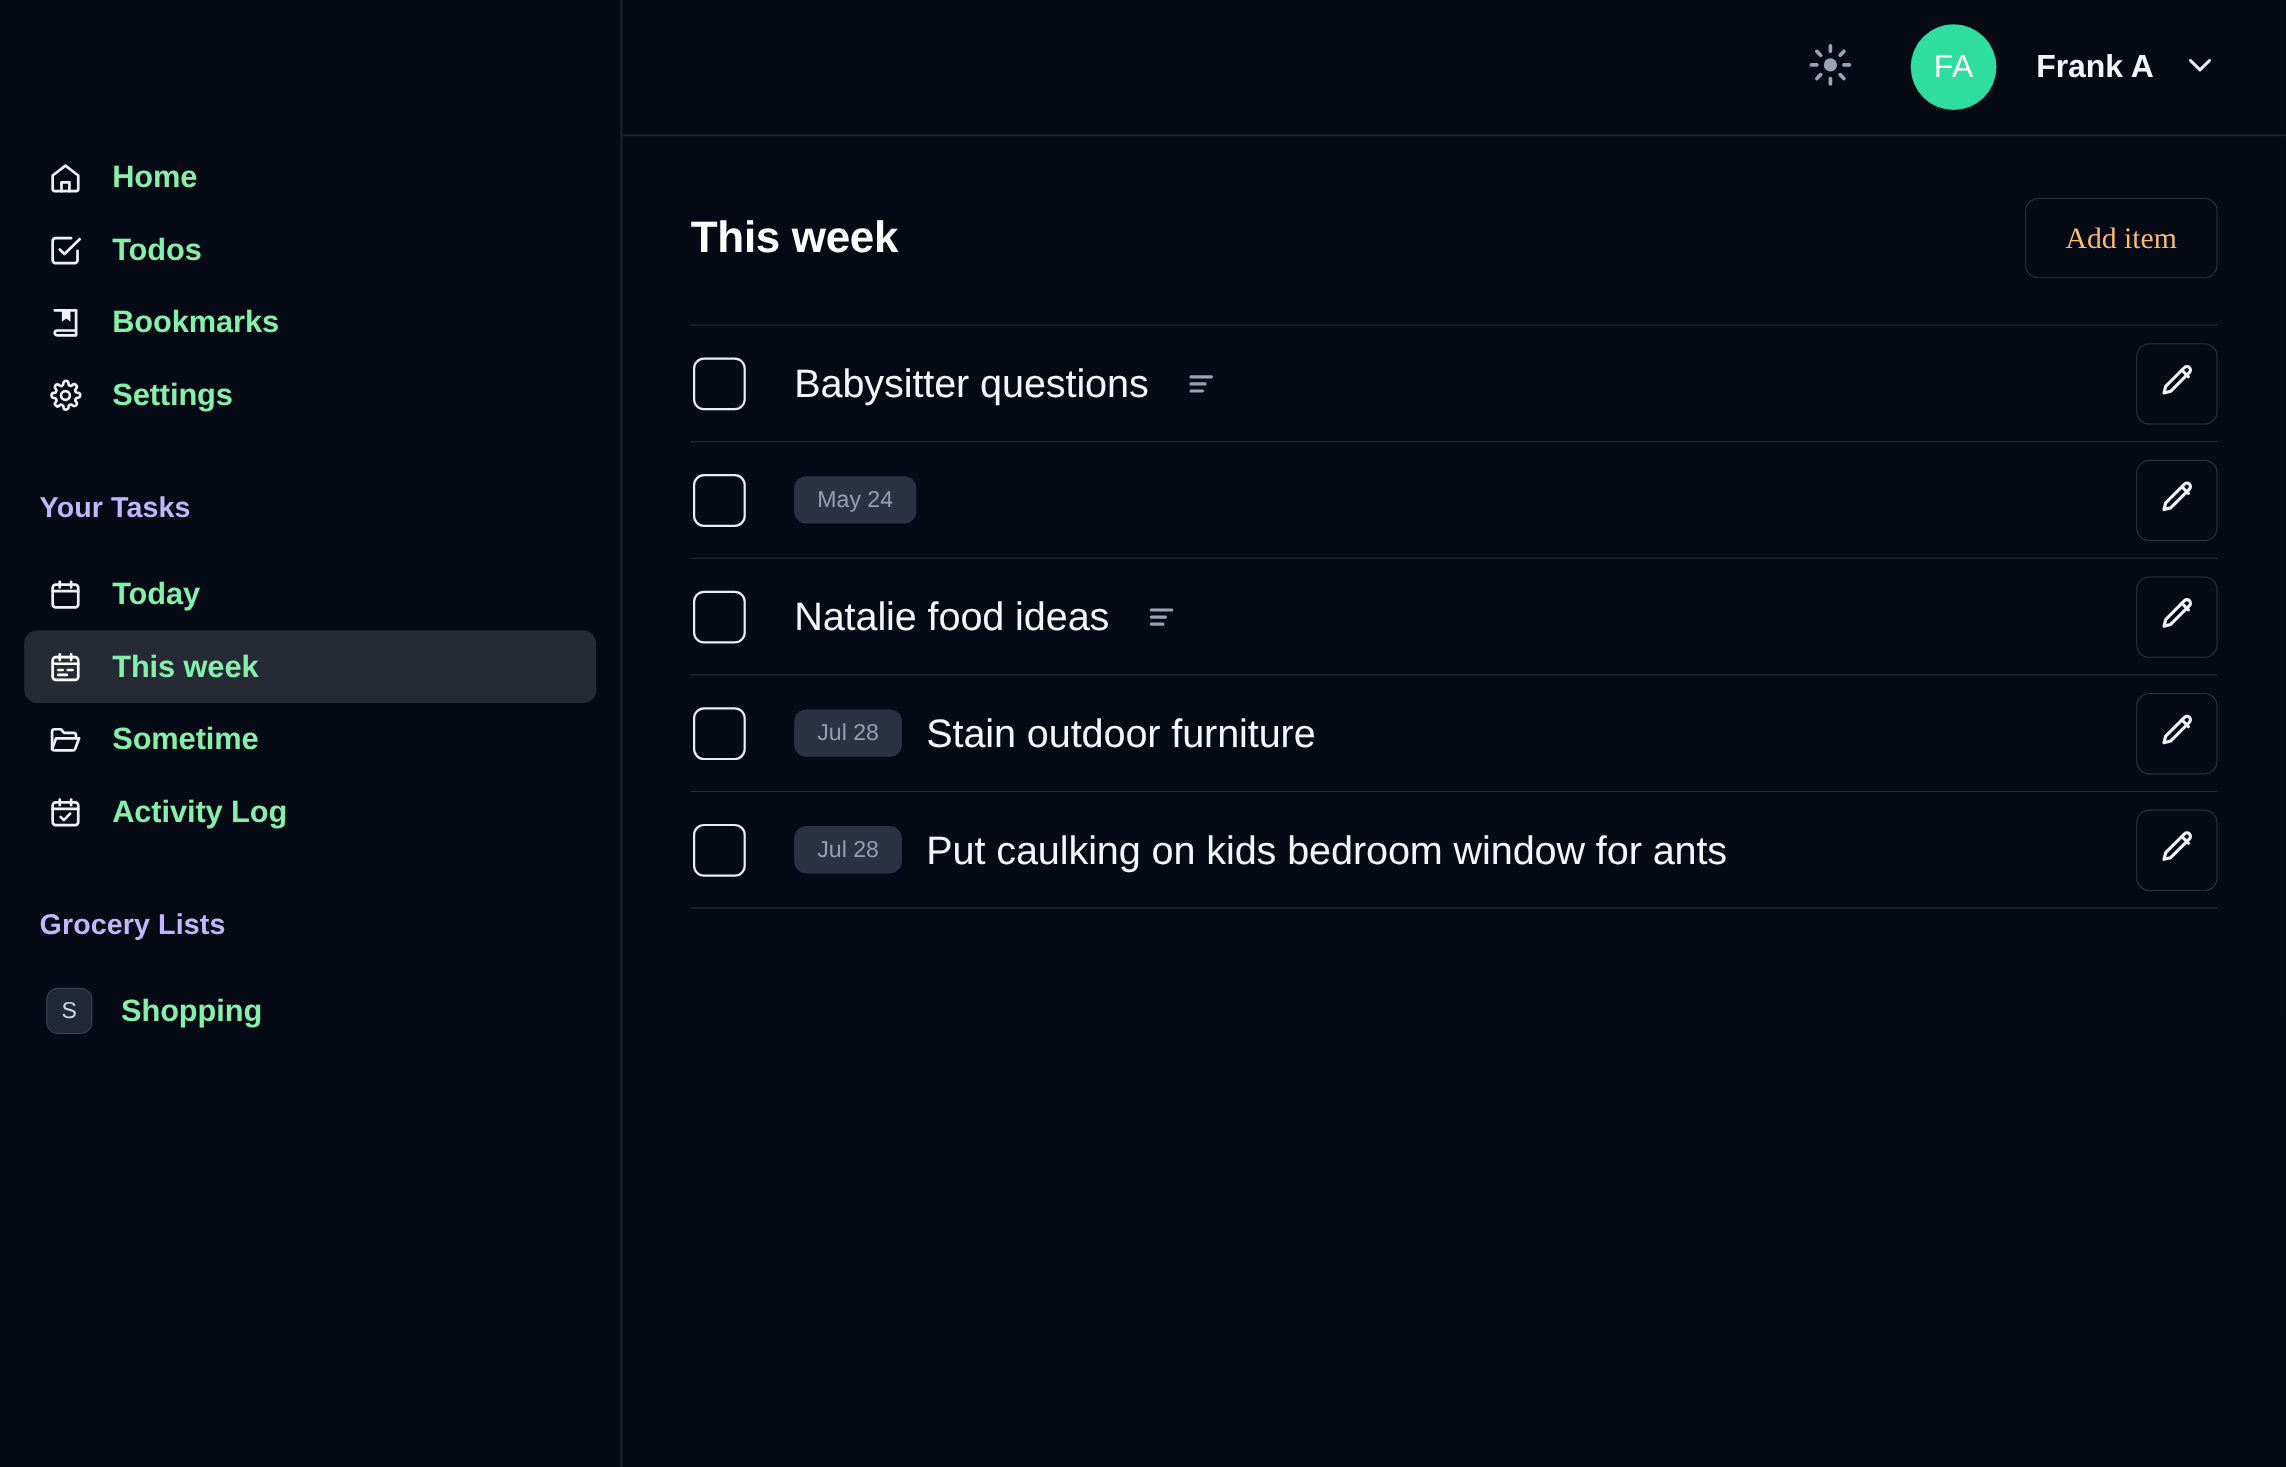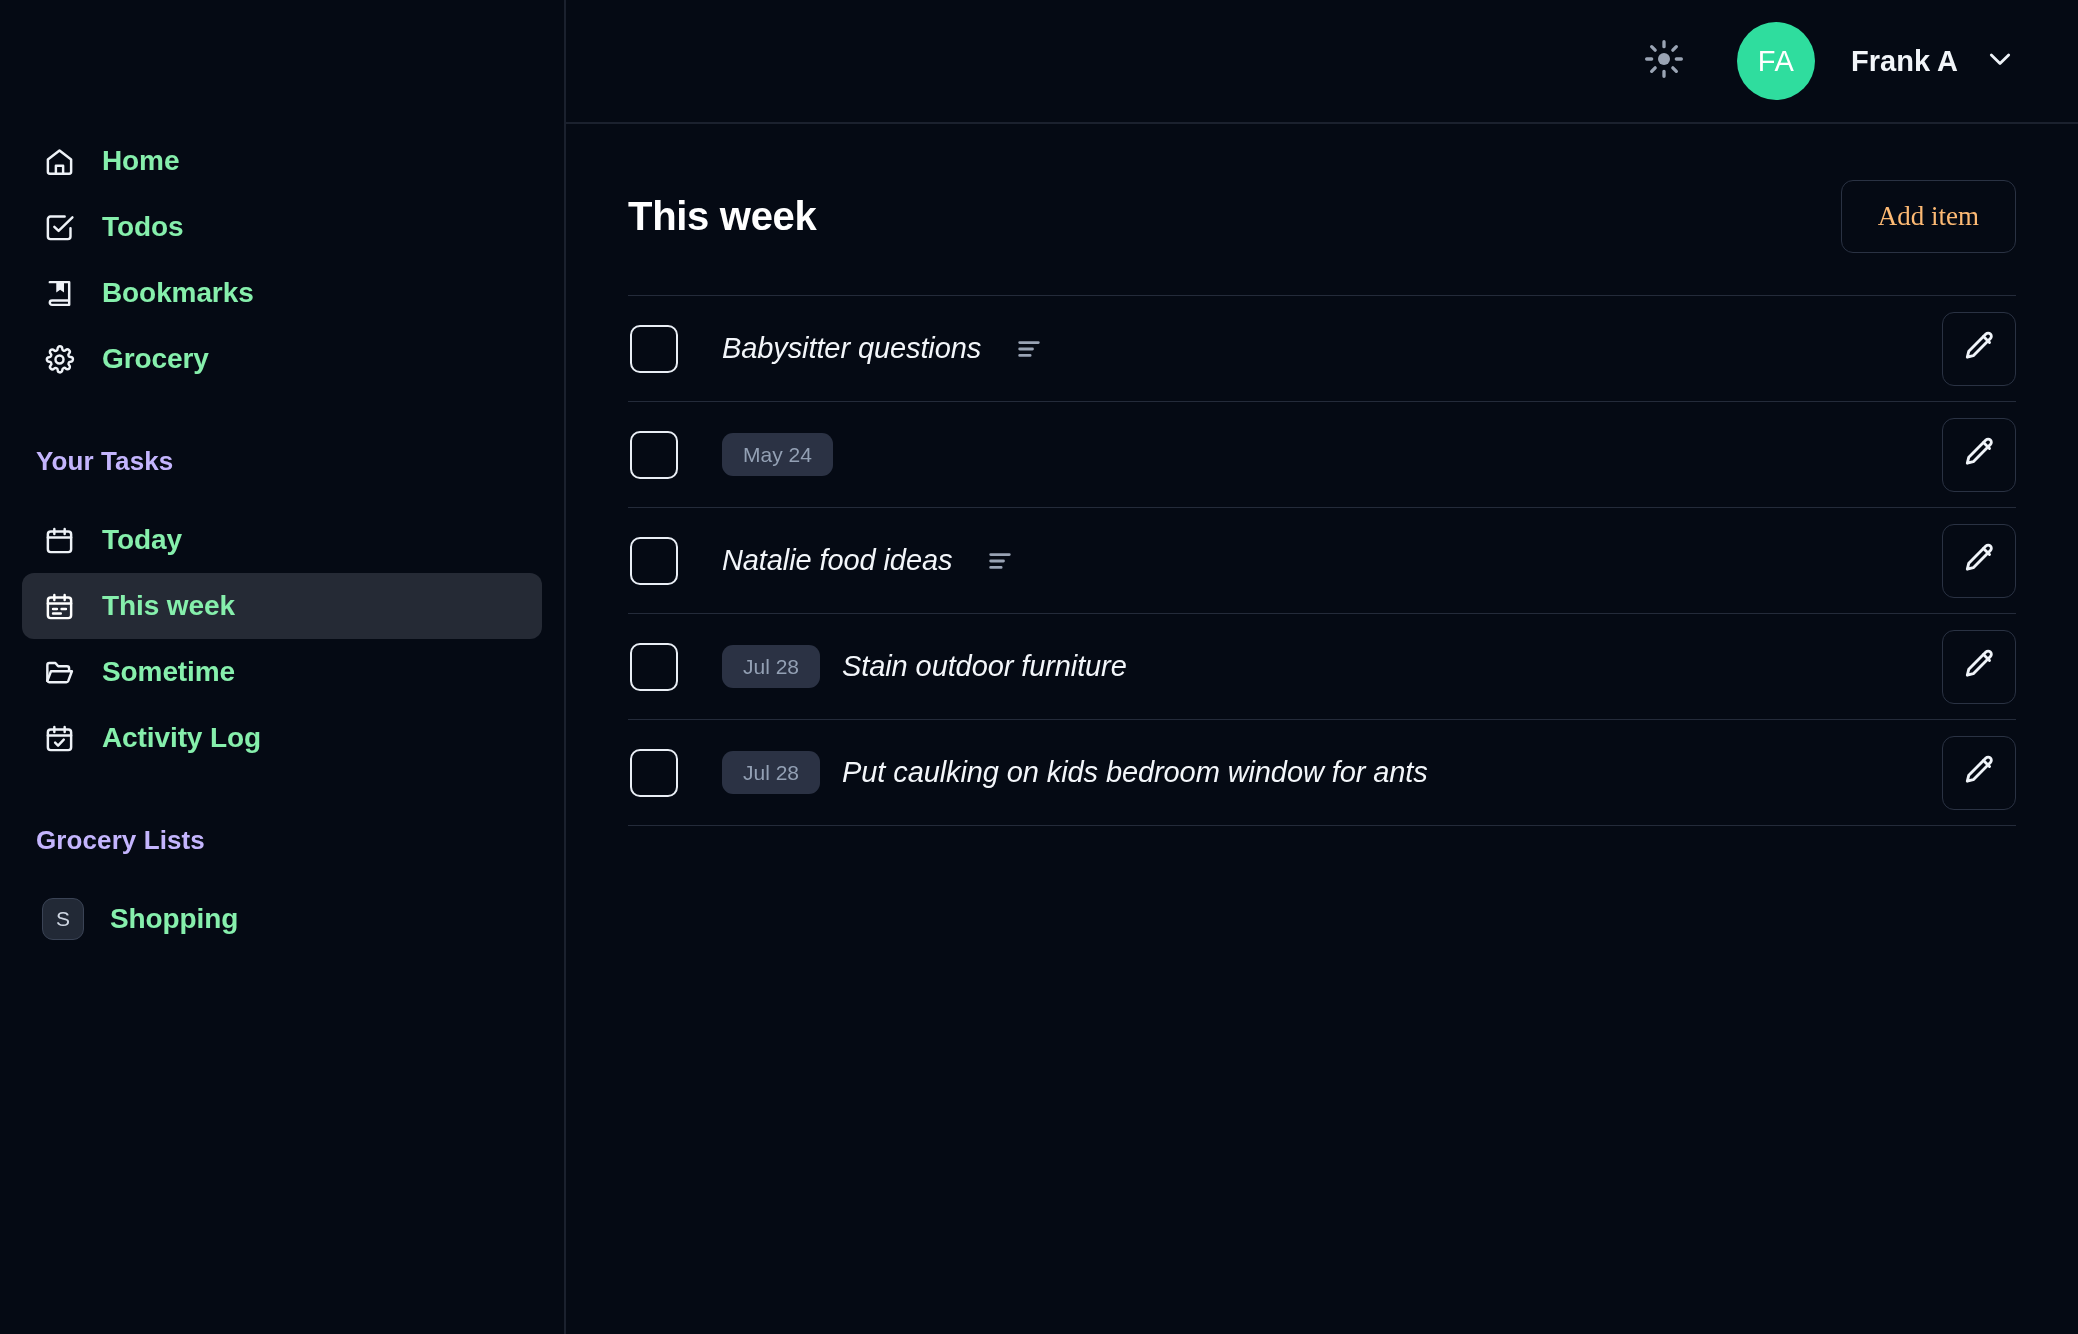--- a/index.html
+++ b/index.html
@@ -150,24 +150,23 @@
     color: #93a0b4;
     font-size: 21px;
     padding: 11px 21px;
     border-radius: 11px;
     line-height: 1;
     white-space: nowrap;
     flex: 0 0 auto;
   }
   .task-title {
     color: #f3f6fa;
-    font-size: 29px;
+    font-size: 36px;
     white-space: nowrap;
     letter-spacing: -0.1px;
-    font-style: italic;
   }
   .notes-ico { display: flex; align-items: center; margin-left: 12px; flex: 0 0 auto; }
   .notes-ico svg { width: 28px; height: 28px; }
   .edit-btn {
     width: 74px; height: 74px;
     border: 1.6px solid #2a3243;
     border-radius: 12px;
     background: transparent;
     display: flex; align-items: center; justify-content: center;
     cursor: pointer;
@@ -214,21 +213,21 @@
         <span class="nav-label">Bookmarks</span>
       </div>
 
       <div class="nav-item">
         <span class="ico">
           <svg viewBox="0 0 24 24" fill="none" stroke="#eef2f7" stroke-width="1.9" stroke-linecap="round" stroke-linejoin="round">
             <circle cx="12" cy="12" r="3.1"></circle>
             <path d="M19.1 14.6a1.5 1.5 0 0 0 .3 1.7l.1.1a1.8 1.8 0 1 1-2.6 2.6l-.1-.1a1.5 1.5 0 0 0-1.7-.3 1.5 1.5 0 0 0-.9 1.4v.2a1.8 1.8 0 1 1-3.6 0v-.1a1.5 1.5 0 0 0-1-1.4 1.5 1.5 0 0 0-1.7.3l-.1.1a1.8 1.8 0 1 1-2.6-2.6l.1-.1a1.5 1.5 0 0 0 .3-1.7 1.5 1.5 0 0 0-1.4-.9h-.2a1.8 1.8 0 1 1 0-3.6h.1a1.5 1.5 0 0 0 1.4-1 1.5 1.5 0 0 0-.3-1.7l-.1-.1a1.8 1.8 0 1 1 2.6-2.6l.1.1a1.5 1.5 0 0 0 1.7.3h.1a1.5 1.5 0 0 0 .9-1.4v-.2a1.8 1.8 0 1 1 3.6 0v.1a1.5 1.5 0 0 0 .9 1.4 1.5 1.5 0 0 0 1.7-.3l.1-.1a1.8 1.8 0 1 1 2.6 2.6l-.1.1a1.5 1.5 0 0 0-.3 1.7v.1a1.5 1.5 0 0 0 1.4.9h.2a1.8 1.8 0 1 1 0 3.6h-.1a1.5 1.5 0 0 0-1.4.9z"></path>
           </svg>
         </span>
-        <span class="nav-label">Grocery</span>
+        <span class="nav-label">Settings</span>
       </div>
     </div>
 
     <div class="sec-space-top"></div>
     <div class="section-title">Your Tasks</div>
     <div class="sec-space-bot"></div>
 
     <div>
 
       <div class="nav-item">

